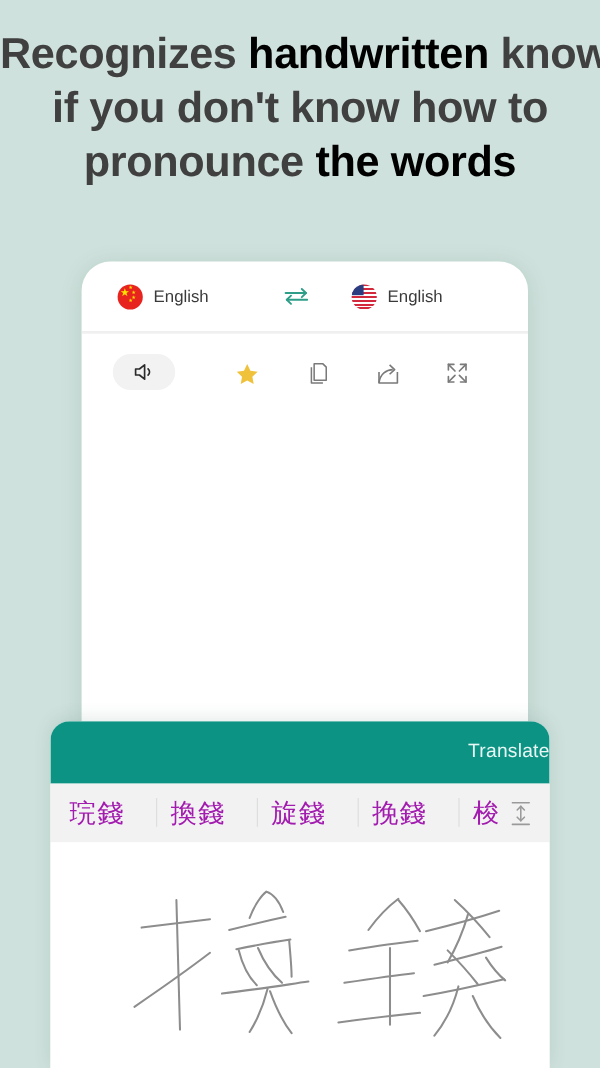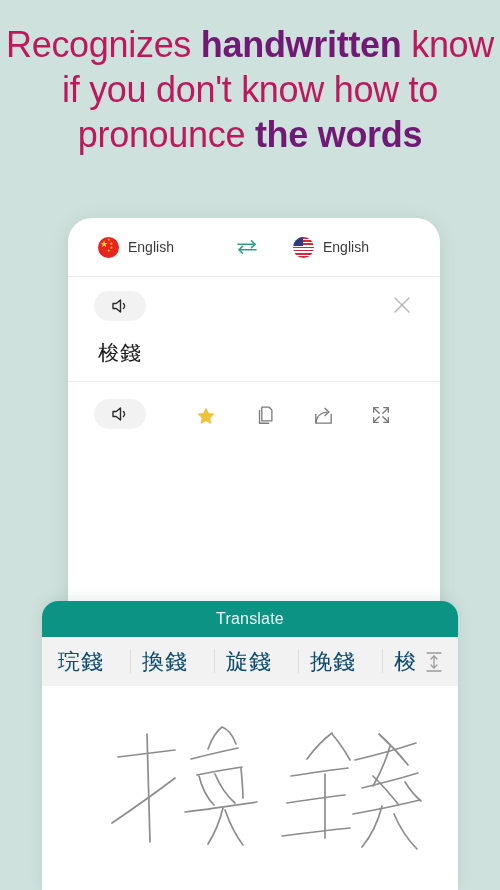--- a/index.html
+++ b/index.html
@@ -35,25 +35,25 @@
   }
   .hl-line {
     display: block;
     white-space: nowrap;
     font-size: 37px;
   }
   .hl-line.l1 { font-size: 36px; }
   .hl-line.l2 { font-size: 36px; }
   .hl-line.l3 { font-size: 36px; }
   .w-reg {
-    color: #be185d;
-    font-weight: 400;
+    color: #404040;
+    font-weight: 700;
   }
   .w-bold {
-    color: #701a75;
+    color: #000000;
     font-weight: 700;
   }
 
   
   .phone {
     position: absolute;
     left: 68px;
     top: 218px;
     width: 372px;
     height: 672px;
@@ -210,42 +210,42 @@
     left: 42px;
     top: 601px;
     width: 416px;
     height: 289px;
     border-radius: 16px 16px 0 0;
     overflow: hidden;
     box-shadow: 0 -2px 14px rgba(40, 90, 80, 0.12);
     background: #ffffff;
   }
   .translate-bar {
-    height: 36px;
+    height: 52px;
     background: #0d9384;
     display: flex;
     align-items: center;
-    justify-content: center;
+    justify-content: flex-end;
   }
   .translate-label {
     color: #e9f7f4;
     font-size: 16px;
     letter-spacing: 0.2px;
   }
   .candidates {
     height: 49px;
     background: #f2f2f2;
     display: flex;
     align-items: center;
     position: relative;
   }
   .cand {
     font-family: "DejaVu Sans", sans-serif;
     font-size: 22px;
-    color: #0c4a6e;
+    color: #a21caf;
     letter-spacing: 1px;
     position: absolute;
     top: 50%;
     transform: translateY(-50%);
     white-space: nowrap;
   }
   .cand.c0 { left: 16px; }
   .cand.c1 { left: 100px; }
   .cand.c2 { left: 184px; }
   .cand.c3 { left: 268px; }
@@ -317,37 +317,20 @@
       </span>
 
       <div class="lang-chip dst">
         <span class="flag flag-us">
           <span class="canton"></span>
         </span>
         <span class="lang-label">English</span>
       </div>
     </div>
 
-    <div class="src-block">
-      <span class="speaker-pill">
-        <svg width="20" height="18" viewBox="0 0 20 18" fill="none" stroke="#2b2b2b" stroke-width="1.4" stroke-linejoin="round">
-          <path d="M3 6.5 H6.2 L10.5 3 V15 L6.2 11.5 H3 Z"></path>
-          <path d="M13.4 6.4 C15 8 15 10 13.4 11.6" stroke-linecap="round"></path>
-        </svg>
-      </span>
-
-      <span class="close-x">
-        <svg viewBox="0 0 24 24" fill="none" stroke="#b9b9b9" stroke-width="1.5" stroke-linecap="round">
-          <path d="M5 5 L19 19"></path>
-          <path d="M19 5 L5 19"></path>
-        </svg>
-      </span>
-
-      <div class="src-text">梭錢</div>
-    </div>
 
     <div class="thin-div"></div>
 
     <div class="action-row">
       <span class="speaker-pill">
         <svg width="20" height="18" viewBox="0 0 20 18" fill="none" stroke="#2b2b2b" stroke-width="1.4" stroke-linejoin="round">
           <path d="M3 6.5 H6.2 L10.5 3 V15 L6.2 11.5 H3 Z"></path>
           <path d="M13.4 6.4 C15 8 15 10 13.4 11.6" stroke-linecap="round"></path>
         </svg>
       </span>

